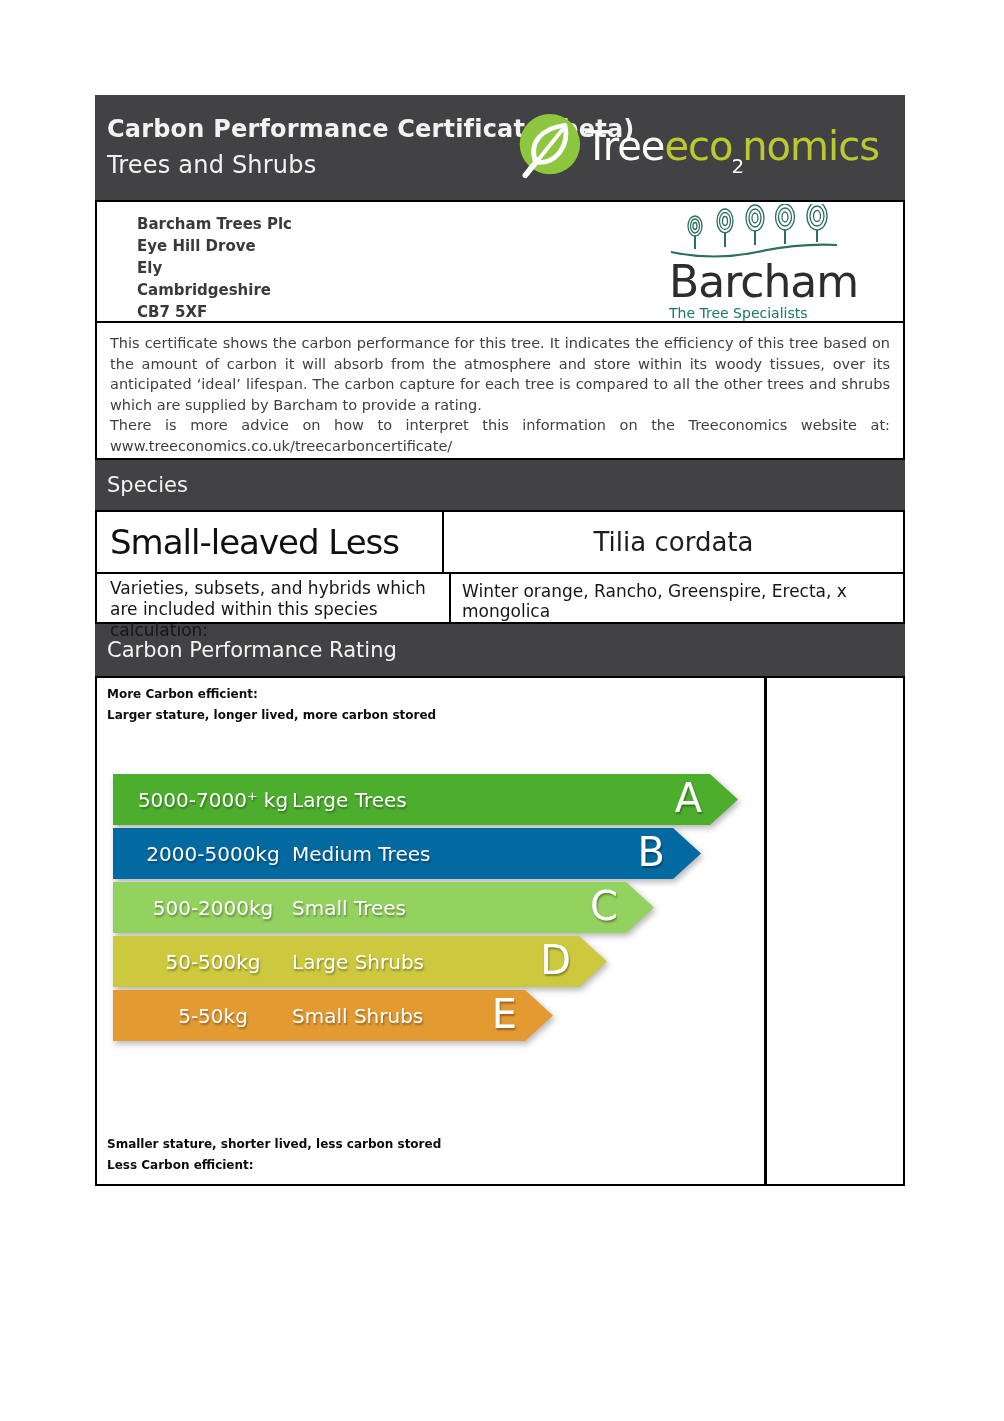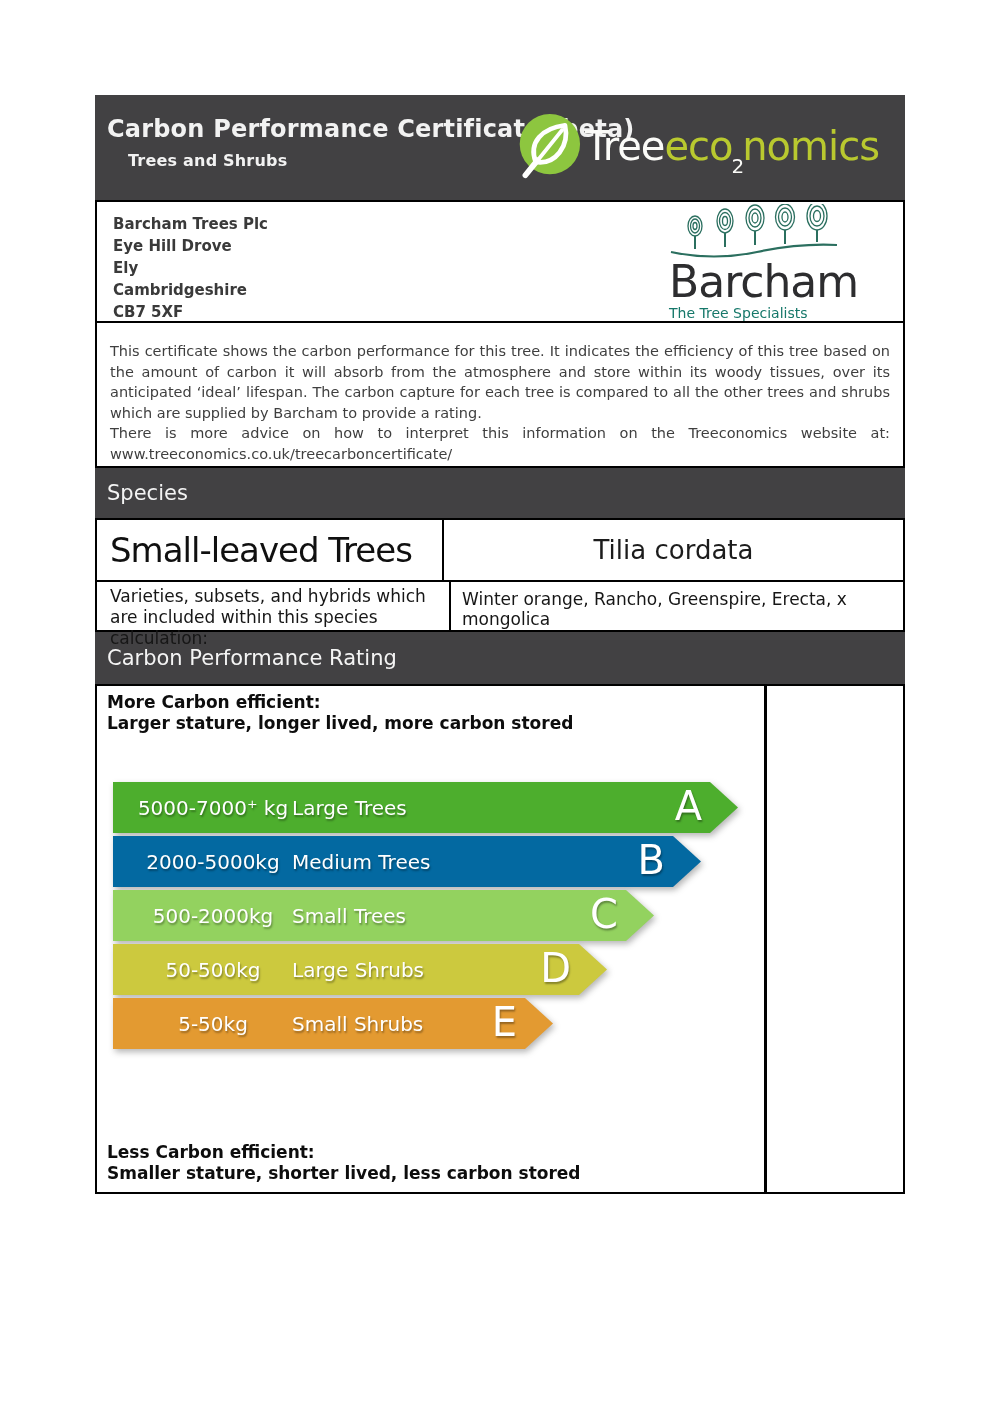--- a/index.html
+++ b/index.html
@@ -3,38 +3,38 @@
 <meta charset="utf-8">
 <style>
   html,body{margin:0;padding:0;}
   body{background:#ffffff;font-family:"DejaVu Sans","Liberation Sans",sans-serif;}
   .page{position:relative;width:1004px;height:1421px;background:#fff;overflow:hidden;}
   .content{position:absolute;left:95px;top:95px;width:810px;}
 
   
   .header-bar{position:relative;height:105px;color:#f2f2f2;}
   .title-l1{position:absolute;left:12px;top:20px;font-size:24px;font-weight:600;letter-spacing:.2px;}
-  .title-l2{position:absolute;left:12px;top:56px;font-size:16px;font-weight:700;letter-spacing:.2px;margin-left:21px;}
+  .title-l2{position:absolute;left:12px;top:56px;font-size:24px;font-weight:400;letter-spacing:.2px;}
 
   .tree-logo{position:absolute;right:26px;top:16px;display:flex;align-items:center;}
   .wordmark{font-size:40px;font-weight:500;letter-spacing:-1px;margin-left:4px;white-space:nowrap;}
   .wm-white{color:#fbfbf8;}
   .wm-green{color:#b9c92f;}
   .wm-sub{color:#fbfbf8;font-size:20px;position:relative;bottom:-4px;margin:0 -1px;}
 
   
   .address-box{position:relative;height:119px;border:2px solid #000;background:#fff;}
-  .address{position:absolute;left:16px;top:11px;font-size:15px;font-weight:bold;color:#3a3a3a;line-height:22px;}
+  .address{position:absolute;left:40px;top:11px;font-size:15px;font-weight:bold;color:#3a3a3a;line-height:22px;}
   .barcham{position:absolute;right:34px;top:2px;width:200px;text-align:left;}
   .barcham-name{font-size:44px;color:#2d2d2f;letter-spacing:-1px;line-height:44px;margin-top:-4px;}
   .barcham-tagline{font-size:14px;color:#16786a;margin-top:1px;}
 
   
   .intro-box{position:relative;margin-top:-2px;border:2px solid #000;background:#fff;
-             padding:18px 13px 12px 13px;height:113px;font-size:14.5px;line-height:20.5px;
+             padding:10px 13px 12px 13px;height:113px;font-size:14.5px;line-height:20.5px;
              color:#3f3f3f;text-align:justify;}
   .intro-box p{margin:0;}
 
   .section-bar{height:50px;background:#424143;color:#f4f4f4;display:flex;align-items:center;
                padding-left:12px;font-size:21px;box-sizing:border-box;}
   .rating-title-bar{height:52px;}
 
   
   .species-table{border:2px solid #000;background:#fff;}
   .sp-row1{display:flex;height:60px;}
@@ -42,21 +42,21 @@
              padding-left:13px;font-size:34px;letter-spacing:-1px;color:#101010;}
   .sp-latin{flex:1;display:flex;align-items:center;justify-content:center;font-size:26px;color:#1c1c1c;}
   .sp-row2{display:flex;border-top:2px solid #000;height:48px;}
   .sp-varlabel{width:331px;border-right:2px solid #000;padding:4px 8px 0 13px;
                font-size:17px;line-height:21px;color:#161616;box-sizing:content-box;}
   .sp-varlist{flex:1;padding:7px 4px 0 11px;font-size:17px;color:#161616;}
 
   
   .rating-box{position:relative;border:2px solid #000;height:506px;background:#fff;}
   .divider{position:absolute;left:667px;top:0;bottom:0;width:3px;background:#000;}
-  .note{position:absolute;left:10px;font-size:17px;font-weight:bold;color:#0d0d0d;line-height:21px;}
+  .note{position:absolute;left:10px;font-size:12px;font-weight:bold;color:#0d0d0d;line-height:21px;}
   .note-top{top:6px;}
   .note-bottom{bottom:8px;}
 
   .bands{position:absolute;left:16px;top:96px;}
   .band-row{height:51px;margin-bottom:3px;filter:drop-shadow(2px 3px 3px rgba(90,90,90,.45));}
   .band{position:relative;height:100%;width:100%;color:#fff;
         clip-path:polygon(0 0, calc(100% - 28px) 0, 100% 50%, calc(100% - 28px) 100%, 0 100%);}
   .band .range{position:absolute;left:0;top:50%;transform:translateY(-50%);width:200px;
                text-align:center;font-size:20px;text-shadow:1px 2px 2px rgba(0,0,0,.35);}
   .band .type{position:absolute;left:179px;top:50%;transform:translateY(-50%);
@@ -137,21 +137,21 @@
     <div class="intro-box">
       <p>This certificate shows the carbon performance for this tree. It indicates the efficiency of this tree based on the amount of carbon it will absorb from the atmosphere and store within its woody tissues, over its anticipated ‘ideal’ lifespan. The carbon capture for each tree is compared to all the other trees and shrubs which are supplied by Barcham to provide a rating.</p>
       <p>There is more advice on how to interpret this information on the Treeconomics website at: www.treeconomics.co.uk/treecarboncertificate/</p>
     </div>
 
     <div class="section-bar section-dark" style="background: rgb(66, 65, 67);">
       <span>Species</span>
     </div>
     <div class="species-table">
       <div class="sp-row1">
-        <div class="sp-common">Small-leaved Trees</div>
+        <div class="sp-common">Small-leaved Less</div>
         <div class="sp-latin">Tilia cordata</div>
       </div>
       <div class="sp-row2">
         <div class="sp-varlabel">Varieties, subsets, and hybrids which are included within this species calculation:</div>
         <div class="sp-varlist">Winter orange, Rancho, Greenspire, Erecta, x mongolica</div>
       </div>
     </div>
 
     <div class="section-bar rating-title-bar section-dark" style="background: rgb(66, 65, 67);">
       <span>Carbon Performance Rating</span>
@@ -197,19 +197,19 @@
           <div class="band" style="background: rgb(227, 154, 49);">
             <span class="range">5-50kg</span>
             <span class="type">Small Shrubs</span>
             <span class="grade">E</span>
           </div>
         </div>
       </div>
 
 
       <div class="note note-bottom">
+        <div>Smaller stature, shorter lived, less carbon stored</div>
         <div>Less Carbon efficient:</div>
-        <div>Smaller stature, shorter lived, less carbon stored</div>
       </div>
     </div>
 
   </div>
 </div>
 
 </body></html>

